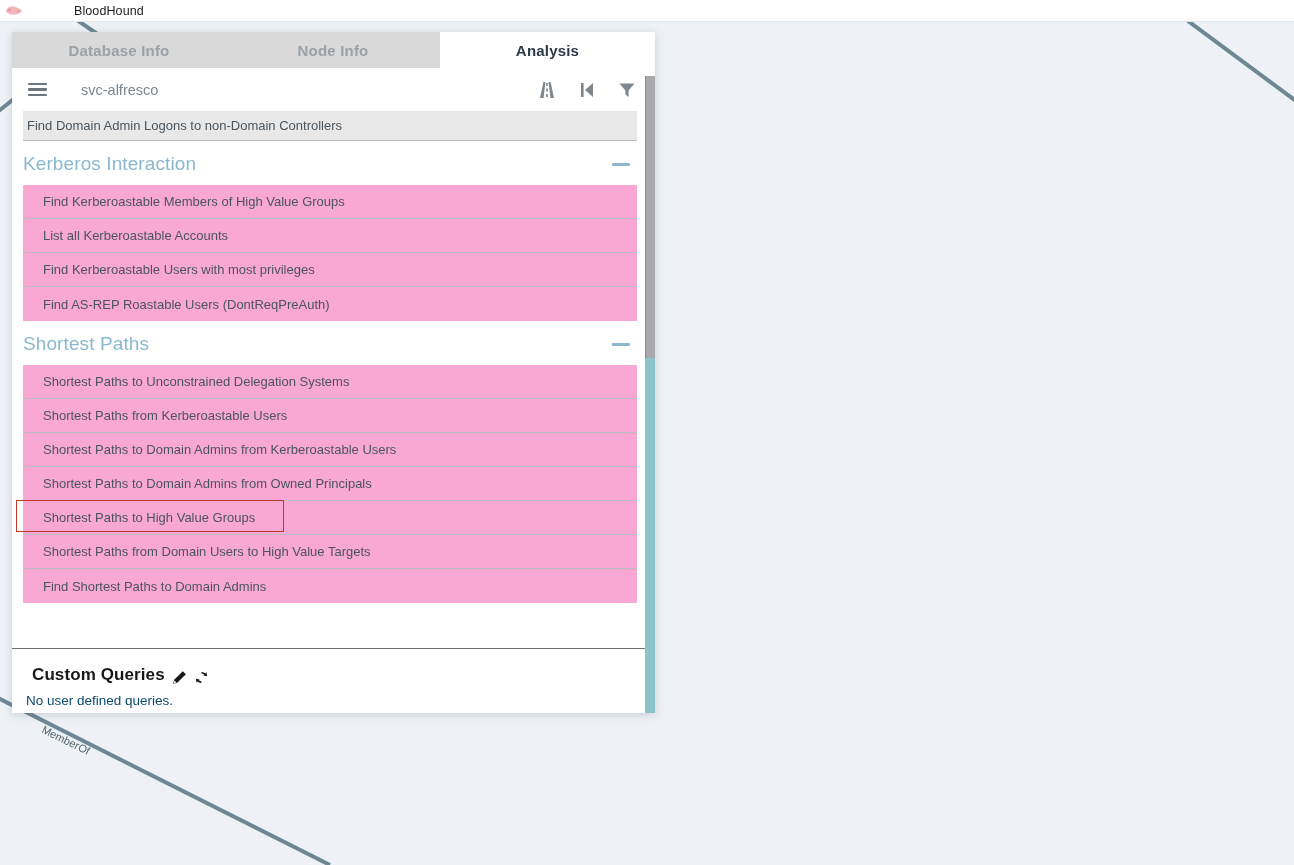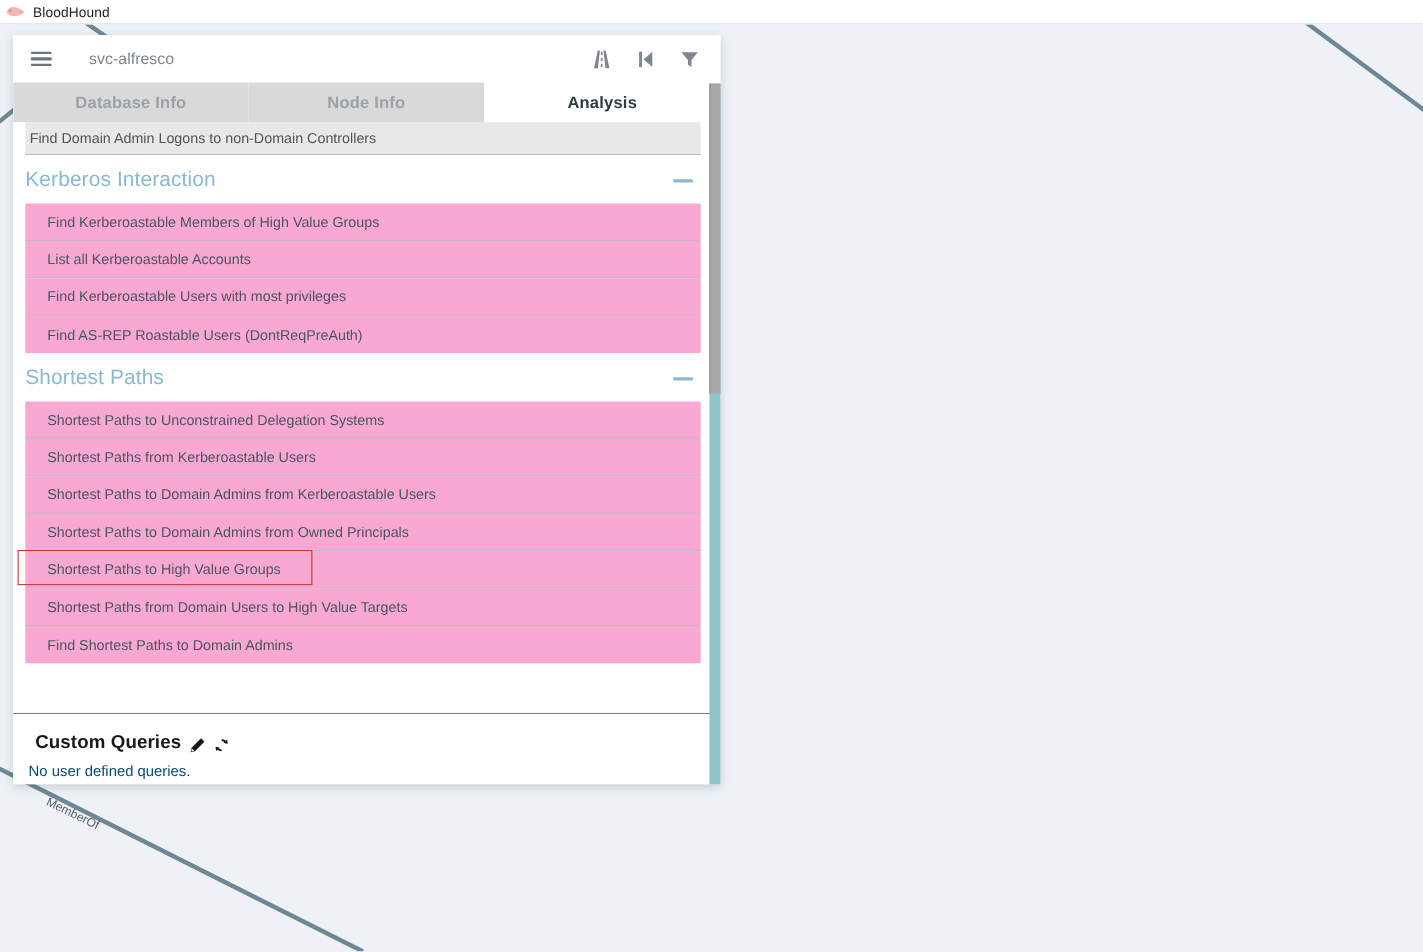--- a/index.html
+++ b/index.html
@@ -33,20 +33,21 @@
   #titlebar {
     position: absolute;
     left: 0; top: 0;
     width: 1294px; height: 22px;
     background: #ffffff;
     display: flex;
     align-items: center;
     padding-left: 5px;
     border-bottom: 1px solid #e3e7ea;
     z-index: 40;
+    gap: 44px;
   }
   #titlebar .app-icon {
     width: 18px; height: 14px;
     margin-right: 7px;
     flex: 0 0 auto;
     display: block;
   }
   #titlebar .app-title {
     font-size: 12.5px;
     color: #1d1d1d;
@@ -248,20 +249,32 @@
   <svg class="app-icon" viewBox="0 0 24 18">
     <path d="M1 9 C3 4, 7 2, 12 3 C16 4, 20 6, 23 9 C20 12, 16 14, 12 14 C7 14, 3 13, 1 9 Z" fill="#f3b6ba"></path>
     <path d="M3 7 C5 5, 8 5, 9 8 C7 10, 4 10, 3 7 Z" fill="#e79aa0"></path>
     <circle cx="18" cy="9" r="1.3" fill="#e79aa0"></circle>
   </svg>
   <span class="app-title">BloodHound</span>
 </div>
 
 <div id="panel">
 
+  <div id="tabs">
+    <div id="tab-database" class="tab inactive">
+      <span>Database Info</span>
+    </div>
+    <div id="tab-node" class="tab inactive">
+      <span>Node Info</span>
+    </div>
+    <div id="tab-analysis" class="tab active">
+      <span>Analysis</span>
+    </div>
+  </div>
+
   <div id="panel-header">
     <div id="hamburger">
       <i></i>
         <i></i>
         <i></i>
     </div>
     <input id="search-input" type="text" value="svc-alfresco" style="">
     <div class="hdr-icons">
       <svg class="hdr-icon" viewBox="0 0 20 20">
         <path d="M6.4 2 L3 18 L6.6 18 L8.4 2 Z" fill="#7f868e"></path>
@@ -273,32 +286,20 @@
       <svg class="hdr-icon" viewBox="0 0 20 20">
         <rect x="4" y="3" width="2.6" height="14" fill="#7f868e"></rect>
         <path d="M16 3 L16 17 L8 10 Z" fill="#7f868e"></path>
       </svg>
       <svg class="hdr-icon" viewBox="0 0 20 20">
         <path d="M2.5 3.5 L17.5 3.5 L11.6 10.5 L11.6 17 L8.4 14.6 L8.4 10.5 Z" fill="#7f868e"></path>
       </svg>
     </div>
   </div>
 
-  <div id="tabs">
-    <div id="tab-database" class="tab inactive">
-      <span>Database Info</span>
-    </div>
-    <div id="tab-node" class="tab inactive">
-      <span>Node Info</span>
-    </div>
-    <div id="tab-analysis" class="tab active">
-      <span>Analysis</span>
-    </div>
-  </div>
-
   <div id="scroll-region">
     <div id="scroll-content">
 
       <div class="partial-row">
         <span>Find Domain Admin Logons to non-Domain Controllers</span>
       </div>
 
       <div class="section-head">
         <span class="section-title">Kerberos Interaction</span>
         <span class="collapse-btn"></span>

